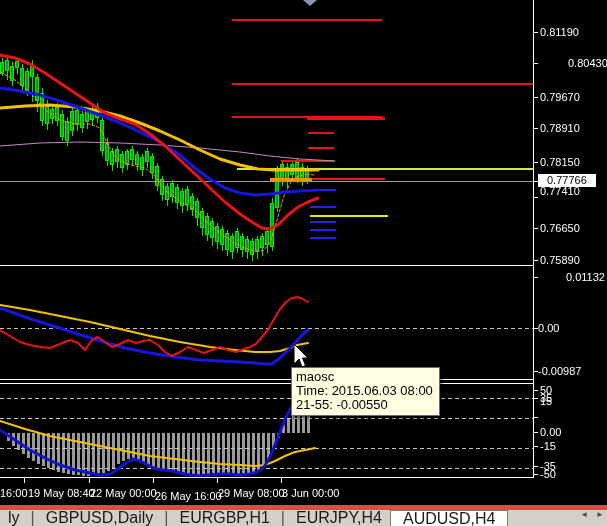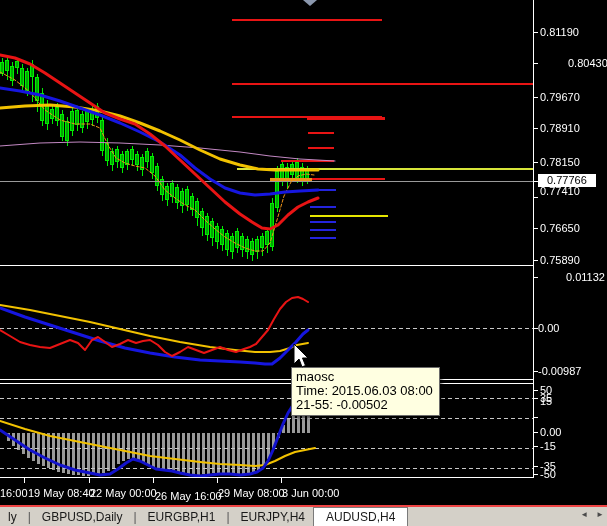--- a/index.html
+++ b/index.html
@@ -3,21 +3,21 @@
 <meta charset="utf-8">
 <style>
   html,body{margin:0;padding:0;background:#222;}
   .stage{position:relative;width:607px;height:526px;background:#000;overflow:hidden;
          font-family:"Liberation Sans",sans-serif;}
   svg{position:absolute;left:0;top:0;}
   .lbl{position:absolute;color:#fff;font-size:11px;line-height:12px;white-space:nowrap;}
   .cur{position:absolute;background:#fff;color:#000;font-size:11px;line-height:13px;
        padding:0 9px;white-space:nowrap;}
   .tabbar{position:absolute;left:0;top:505px;width:607px;height:21px;background:#d4d0c8;
-          border-top:2px solid #ef4444;display:flex;align-items:stretch;font-size:12px;color:#1a1a1a;
+          border-top:5px solid #ef4444;display:flex;align-items:stretch;font-size:16px;color:#1a1a1a;
           box-sizing:border-box;}
   .tab{display:flex;align-items:center;padding:0 8px;cursor:default;}
   .tab.active{background:#fff;border:1px solid #7a7a7a;border-bottom:none;padding:8px 12px;}
   .sep{display:flex;align-items:center;color:#555;margin:0 3px;}
   .scrollbtns{position:absolute;right:3px;top:511px;display:flex;gap:8px;color:#4a4a4a;
               font-size:8px;line-height:8px;}
   .scrollbtns span{cursor:default;}
   .tooltip{position:absolute;left:291px;top:367px;background:#ffffe1;border:1px solid #6a6a6a;
            box-shadow:2px 2px 3px rgba(0,0,0,.55);color:#000;font-size:13px;line-height:14px;
            padding:2px 6px 3px 4px;white-space:nowrap;z-index:5;}
@@ -330,21 +330,21 @@
       <div class="lbl" style="left: 28px; top: 487px;">19 May 08:40</div>
       <div class="lbl" style="left: 90px; top: 487px;">22 May 00:00</div>
       <div class="lbl" style="left: 155px; top: 490px;">26 May 16:00</div>
       <div class="lbl" style="left: 218px; top: 487px;">29 May 08:00</div>
       <div class="lbl" style="left: 282px; top: 487px;">3 Jun 00:00</div>
     </div>
 
   <div class="tooltip">
     <div>maosc</div>
     <div>Time: 2015.06.03 08:00</div>
-    <div>21-55: -0.00502</div>
+    <div>21-55: -0.00550</div>
   </div>
 
   <svg class="cursor" width="607" height="526">
     <polygon points="294,344 294,364 299,359 302,367 305.5,365.5 302.5,358 308,358" fill="#ffffff" stroke="#000000" stroke-width="1"></polygon>
   </svg>
 
   <div class="tabbar" id="tabbar">
       <span class="tab">ly</span>
       <span class="sep">|</span>
       <span class="tab">GBPUSD,Daily</span>

